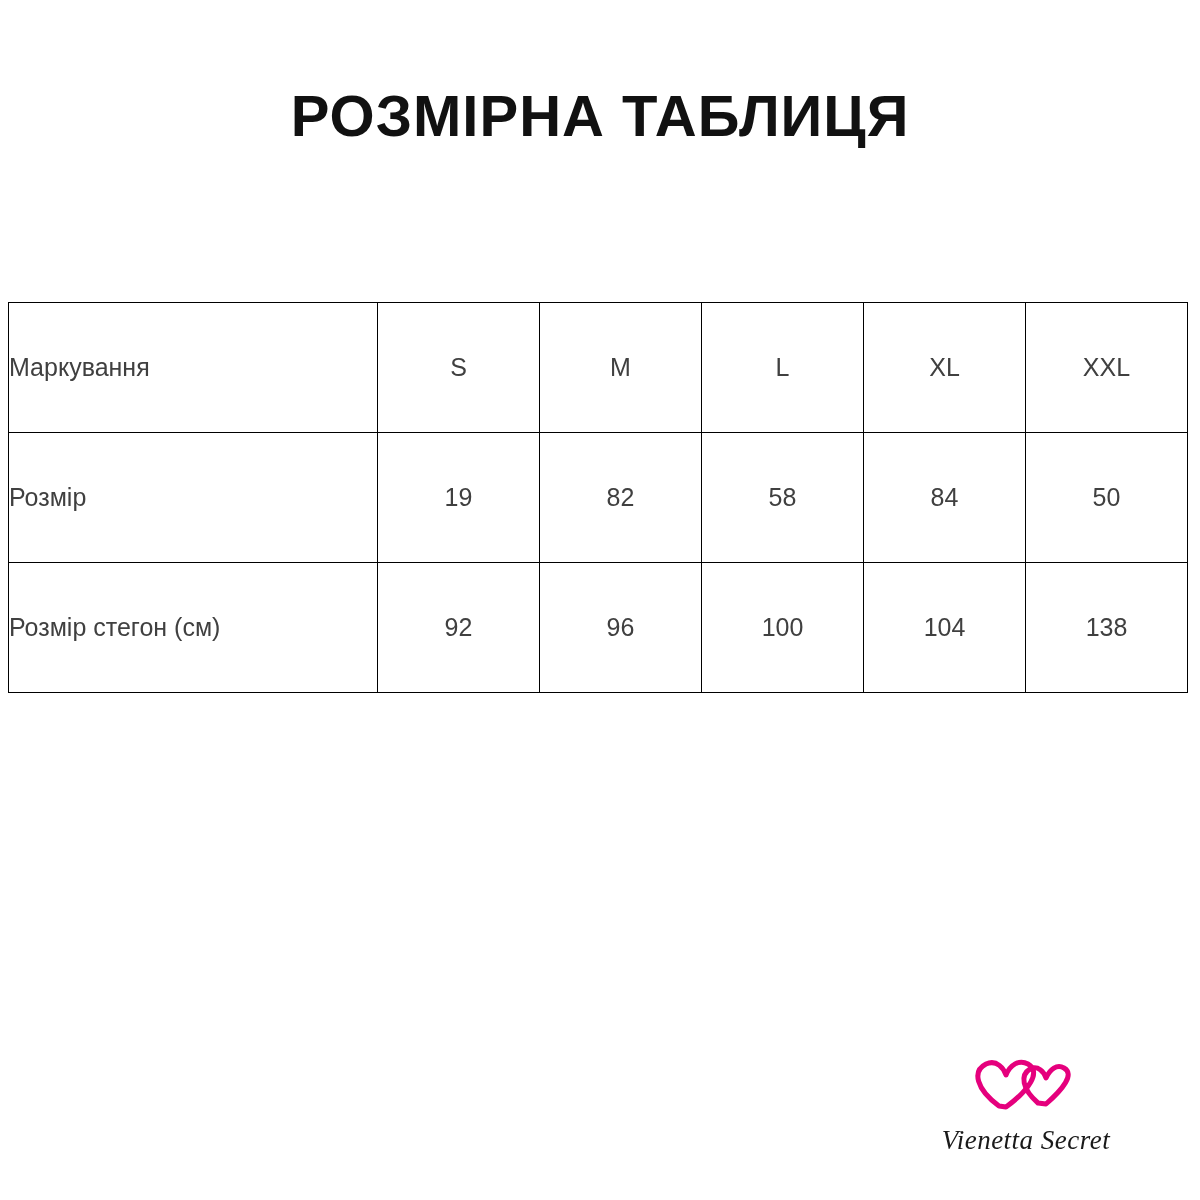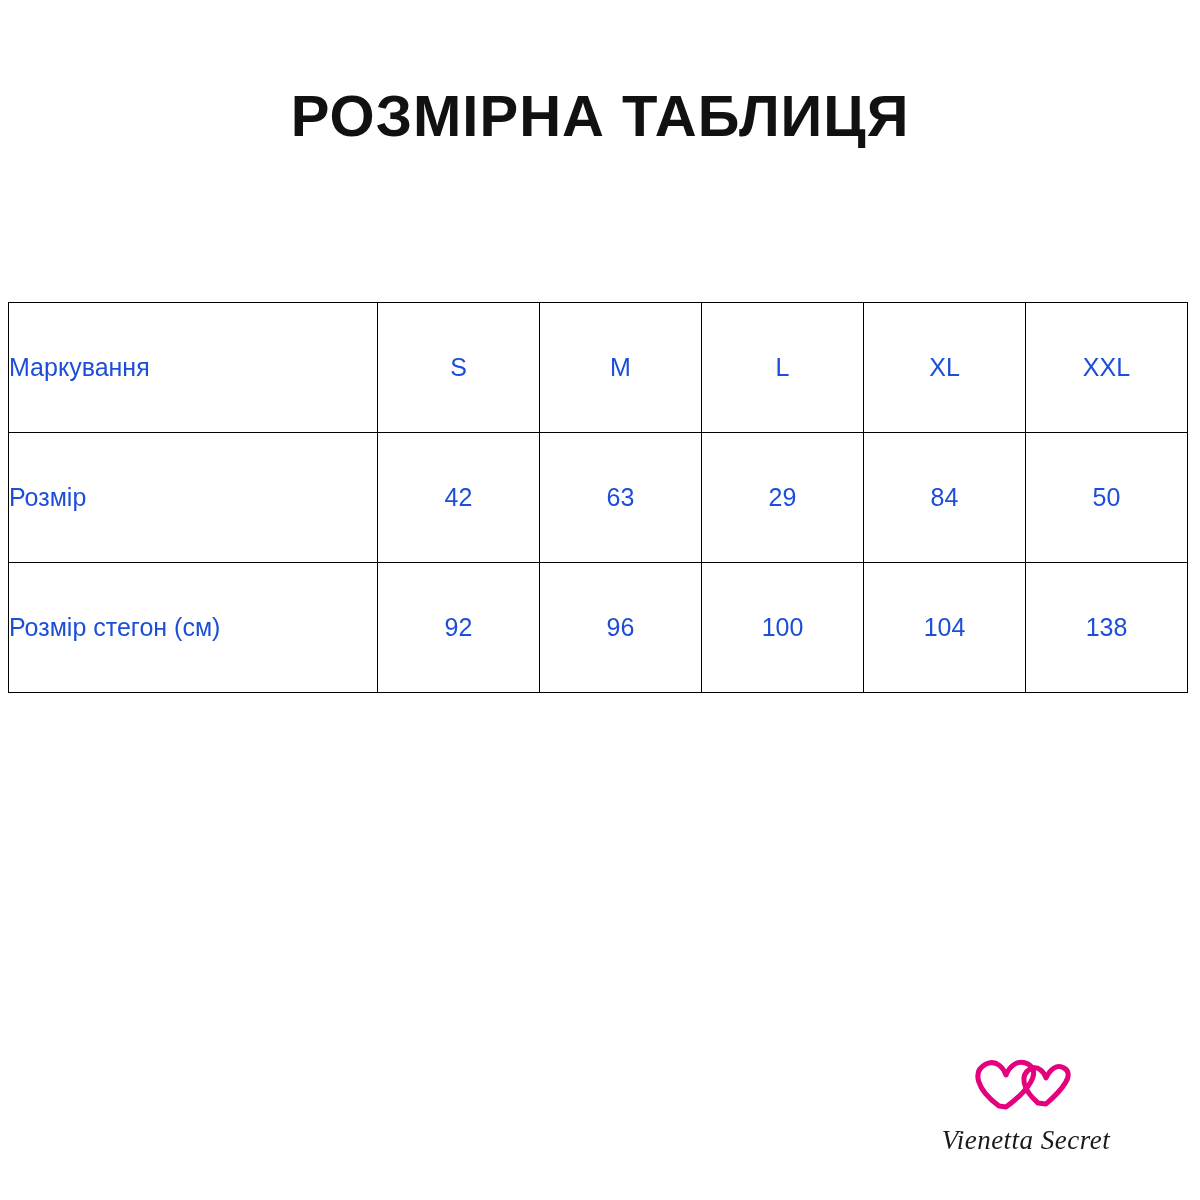--- a/index.html
+++ b/index.html
@@ -45,21 +45,21 @@
   table.size-table {
     border-collapse: collapse;
     width: 1175px;
     table-layout: fixed;
   }
 
   table.size-table td {
     border: 1px solid #000000;
     height: 129px;
     font-size: 25px;
-    color: #1d4ed8;
+    color: #404040;
     padding: 0 0 0 0;
     vertical-align: middle;
   }
 
   td.label-cell {
     text-align: left;
     padding-left: 28px;
     width: 368px;
     font-size: 25px;
   }
@@ -121,23 +121,23 @@
         <tr>
           <td class="label-cell">Маркування</td>
           <td class="value-cell">S</td>
           <td class="value-cell">M</td>
           <td class="value-cell">L</td>
           <td class="value-cell">XL</td>
           <td class="value-cell">XXL</td>
         </tr>
         <tr>
           <td class="label-cell">Розмір</td>
-          <td class="value-cell">42</td>
-          <td class="value-cell">63</td>
-          <td class="value-cell">29</td>
+          <td class="value-cell">19</td>
+          <td class="value-cell">82</td>
+          <td class="value-cell">58</td>
           <td class="value-cell">84</td>
           <td class="value-cell">50</td>
         </tr>
         <tr>
           <td class="label-cell">Розмір стегон (см)</td>
           <td class="value-cell">92</td>
           <td class="value-cell">96</td>
           <td class="value-cell">100</td>
           <td class="value-cell">104</td>
           <td class="value-cell">138</td>

